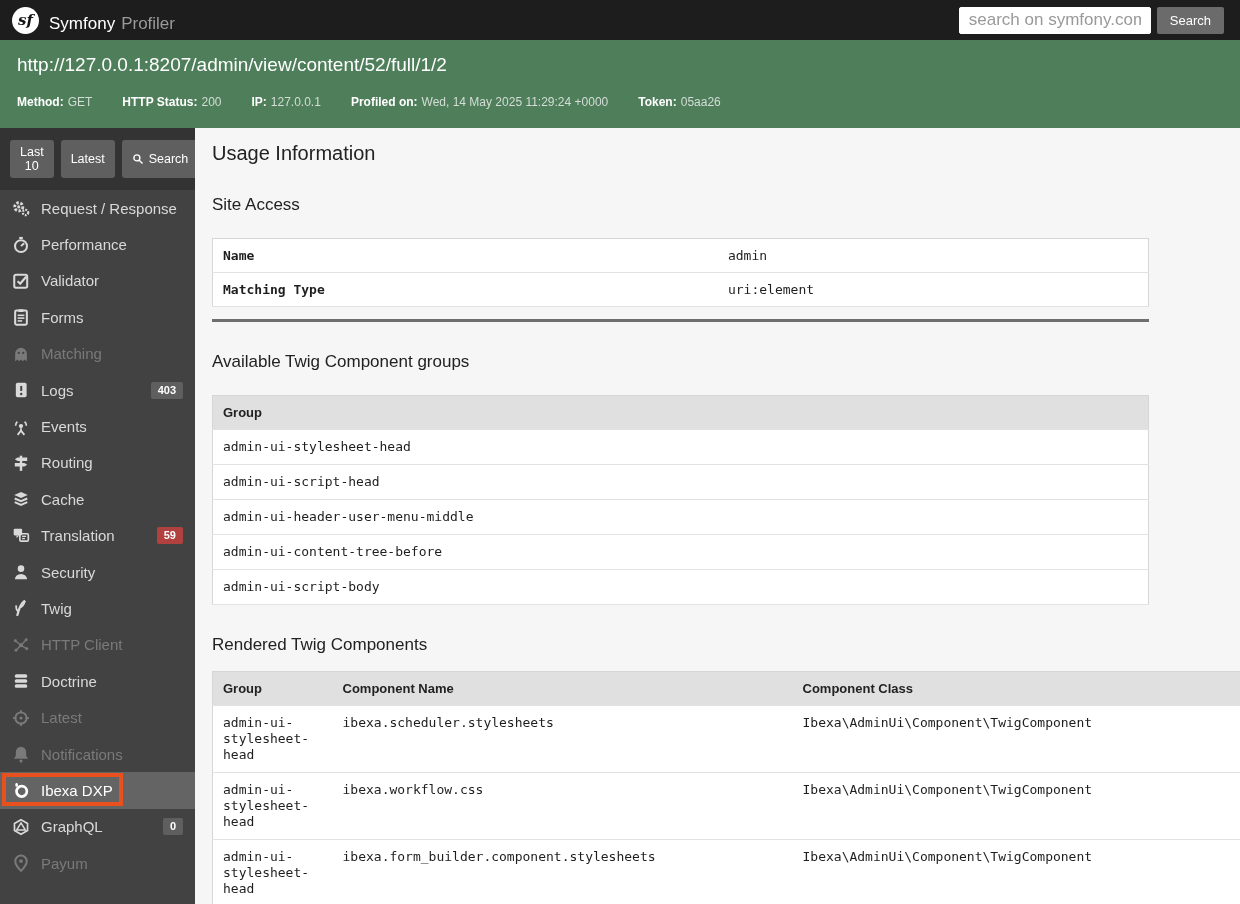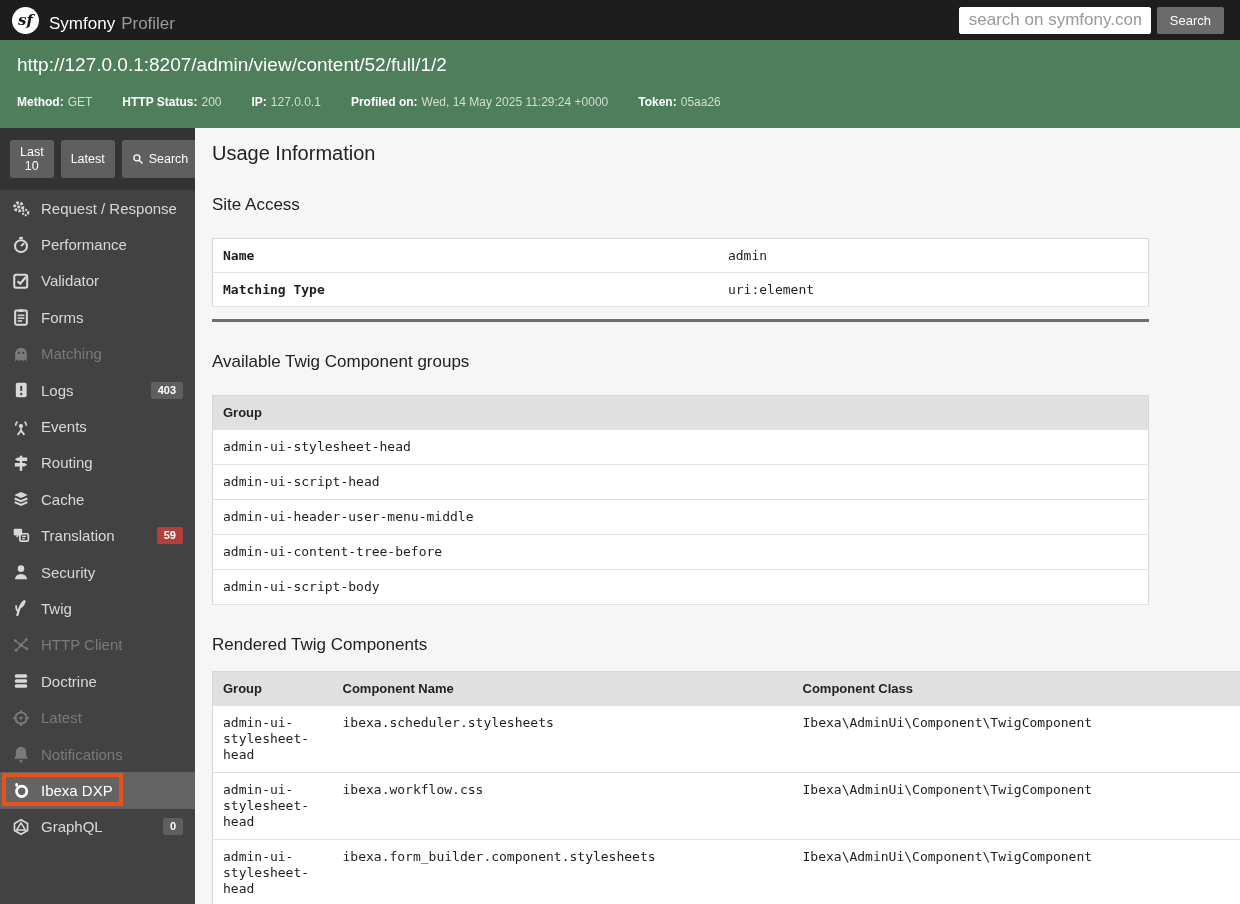--- a/index.html
+++ b/index.html
@@ -446,20 +446,30 @@
 
           <span class="icon">
             <svg viewBox="0 0 16 16" aria-hidden="true">
               <use href="#graphql-icon"></use>
             </svg>
           </span>
           <span class="lbl">GraphQL</span>
           <span class="badge">0</span>
         </li>
 
+        <li class="item disabled">
+
+          <span class="icon">
+            <svg viewBox="0 0 16 16" aria-hidden="true">
+              <use href="#payum-pin-icon"></use>
+            </svg>
+          </span>
+          <span class="lbl">Payum</span>
+
+        </li>
 
     </ul>
   </aside>
 
   <main class="content">
     <h2>Usage Information</h2>
 
     <h3>Site Access</h3>
     <table class="t kv">
       <tbody>

